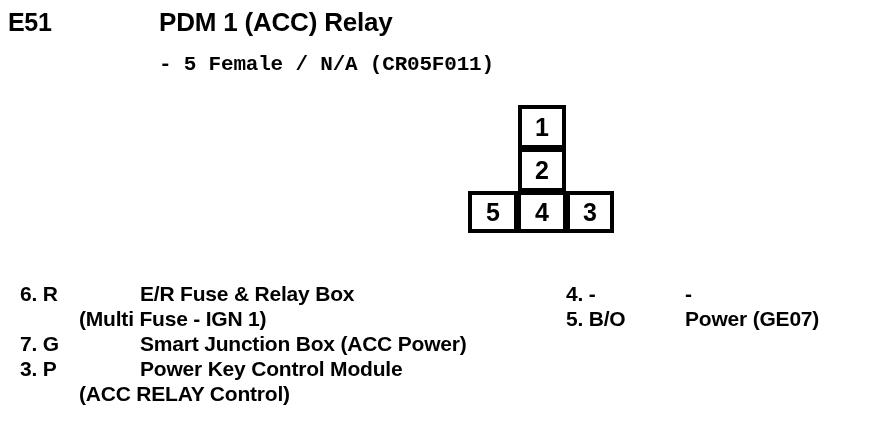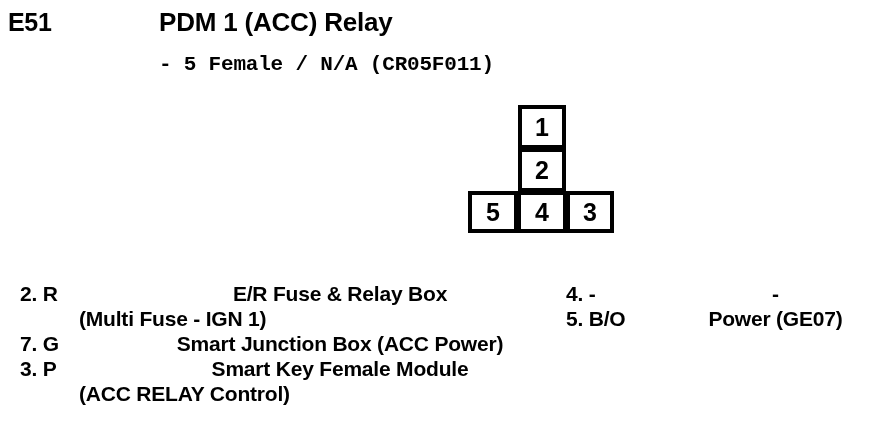--- a/index.html
+++ b/index.html
@@ -106,21 +106,20 @@
   }
   .pin-label {
     flex: 0 0 auto;
     white-space: nowrap;
   }
   #list-left  .pin-label { width: 120px; }
   #list-right .pin-label { width: 119px; }
   .pin-desc {
     flex: 1 1 auto;
     white-space: nowrap;
-    text-align: center;
   }
   .pin-desc2 {
     white-space: nowrap;
   }
   #list-left  .pin-desc2 { margin-left: 59px; }
 </style>
 </head>
 <body>
 
 <div id="page">
@@ -136,39 +135,39 @@
     <div class="cell pin2">2</div>
     <div class="cell pin5">5</div>
     <div class="cell pin4">4</div>
     <div class="cell pin3">3</div>
   </div>
 
   <div class="pinlist" id="list-left">
 
     <div class="pin-row">
       <div class="pin-line">
-        <span class="pin-label">2. R</span>
+        <span class="pin-label">6. R</span>
         <span class="pin-desc">E/R Fuse &amp; Relay Box</span>
       </div>
       <div class="pin-line">
         <span class="pin-desc2">(Multi Fuse - IGN 1)</span>
       </div>
     </div>
 
     <div class="pin-row">
       <div class="pin-line">
         <span class="pin-label">7. G</span>
         <span class="pin-desc">Smart Junction Box (ACC Power)</span>
       </div>
     </div>
 
     <div class="pin-row">
       <div class="pin-line">
         <span class="pin-label">3. P</span>
-        <span class="pin-desc">Smart Key Female Module</span>
+        <span class="pin-desc">Power Key Control Module</span>
       </div>
       <div class="pin-line">
         <span class="pin-desc2">(ACC RELAY Control)</span>
       </div>
     </div>
 
   </div>
 
   <div class="pinlist" id="list-right">
 

